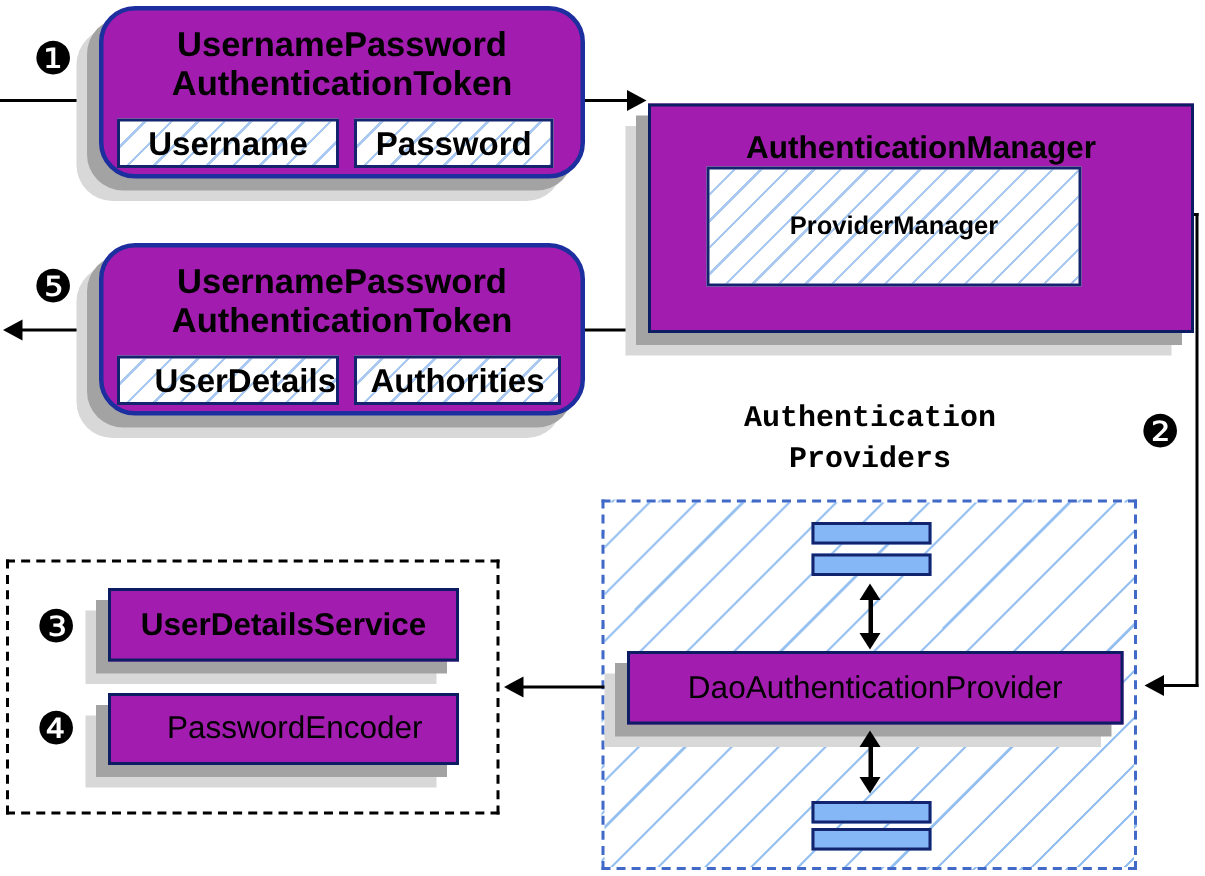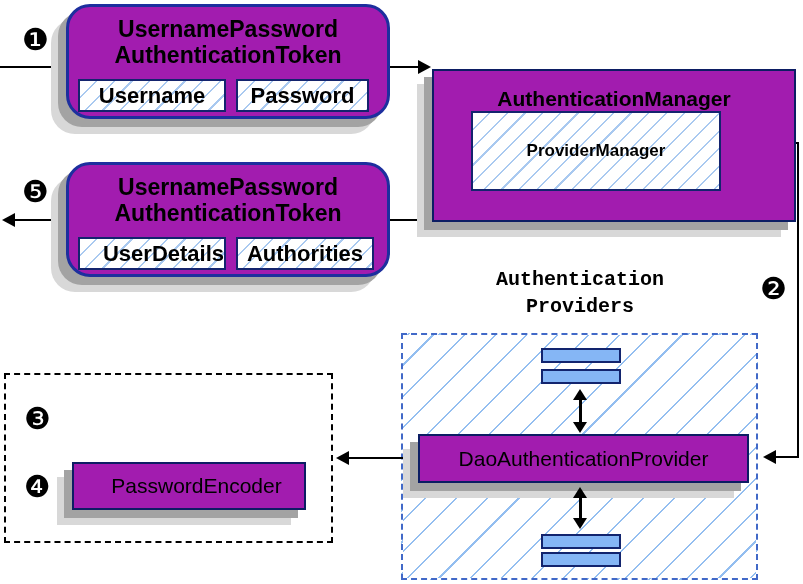--- a/index.html
+++ b/index.html
@@ -106,17 +106,18 @@
 
   <div class="bar z2" style="left:541px;top:534px;"></div>
   <div class="bar z2" style="left:541px;top:552px;"></div>
 
   <div class="hline z1" style="left:342px;top:457px;width:76px;"></div>
   <div class="tri-left z3" style="left:336px;top:451px;"></div>
 
   <div class="z1" style="position:absolute;left:4px;top:373px;width:329px;height:170px;border:2px dashed #000;box-sizing:border-box;"></div>
 
   <div class="badge" style="left:24px;top:404px;">❸</div>
+  <div class="blue-box z2" style="left:72px;top:392px;width:234px;height:49px;display:flex;align-items:center;justify-content:center;font-weight:bold;font-size:21px;">UserDetailsService</div>
 
   <div class="badge" style="left:24px;top:472px;">❹</div>
   <div class="blue-box z2" style="left:72px;top:462px;width:234px;height:48px;display:flex;align-items:center;justify-content:center;font-weight:normal;font-size:21px;padding-left:15px;">PasswordEncoder</div>
 
 </div>
 
 </body></html>

